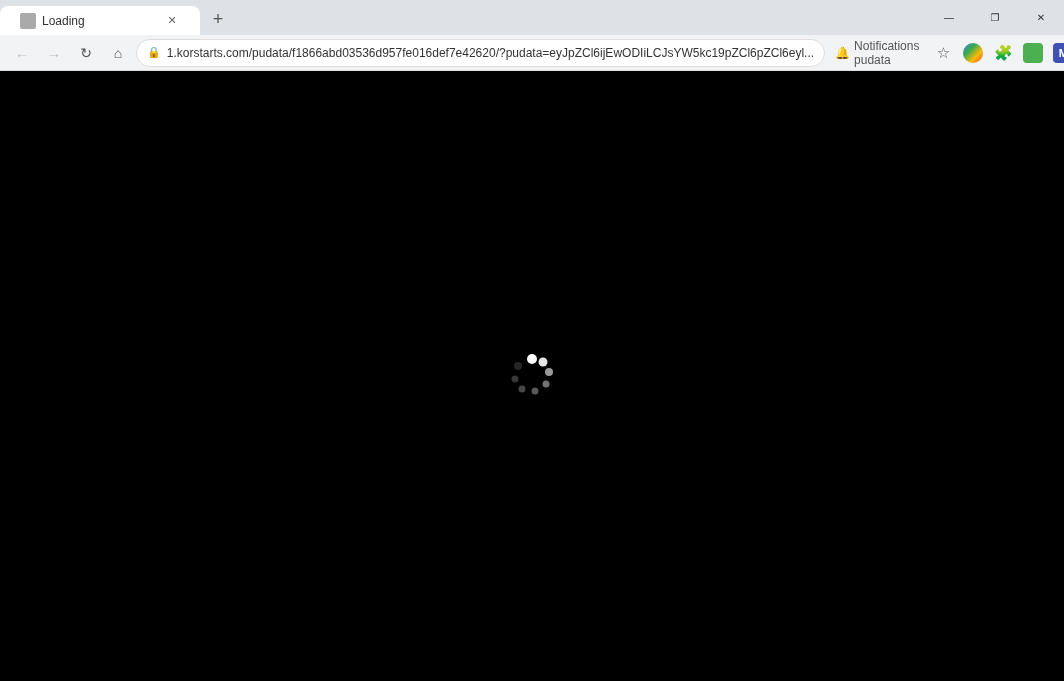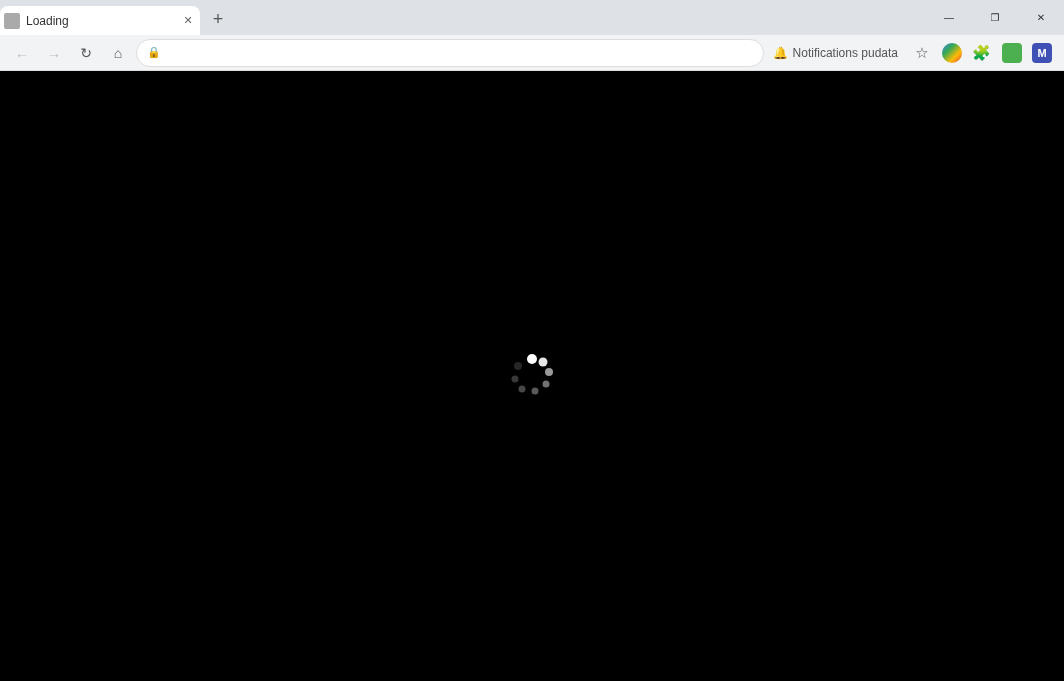--- a/index.html
+++ b/index.html
@@ -19,21 +19,21 @@
       height: 100%;
       padding-top: 6px;
       margin-left: 0;
     }
     .tab {
       height: 29px;
       background: #fff;
       border-radius: 8px 8px 0 0;
       display: flex;
       align-items: center;
-      padding: 0 4px;
+      padding: 0 20px;
       min-width: 200px;
       max-width: 240px;
       position: relative;
       gap: 6px;
     }
     .tab-favicon {
       width: 16px;
       height: 16px;
       border-radius: 2px;
       background: #aaa;
@@ -224,20 +224,21 @@
   </div>
 </div>
 
 <div class="address-bar-row">
   <div class="nav-btn disabled">←</div>
   <div class="nav-btn disabled">→</div>
   <div class="nav-btn">↻</div>
   <div class="nav-btn">⌂</div>
   <div class="address-bar">
     <span class="lock-icon">🔒</span>
+    <span class="address-text">1.korstarts.com/pudata/f1866abd03536d957fe016def7e42620/?pudata=eyJpZCl6ijEwODIiLCJsYW5kc19pZCl6pZCl6eyl...</span>
   </div>
   <div class="notif-blocked">
     <span>🔔</span>
     <span>Notifications pudata</span>
   </div>
   <div class="toolbar-icons">
     <div class="toolbar-icon">
       <span>☆</span>
     </div>
     <div class="toolbar-icon">

